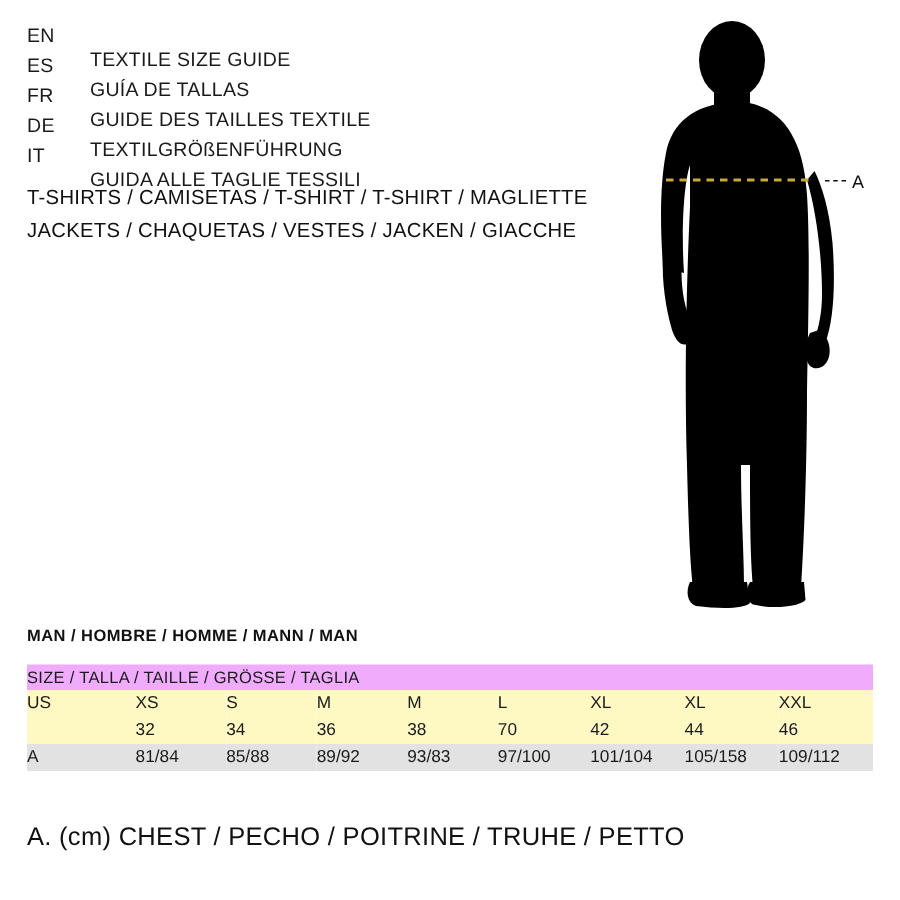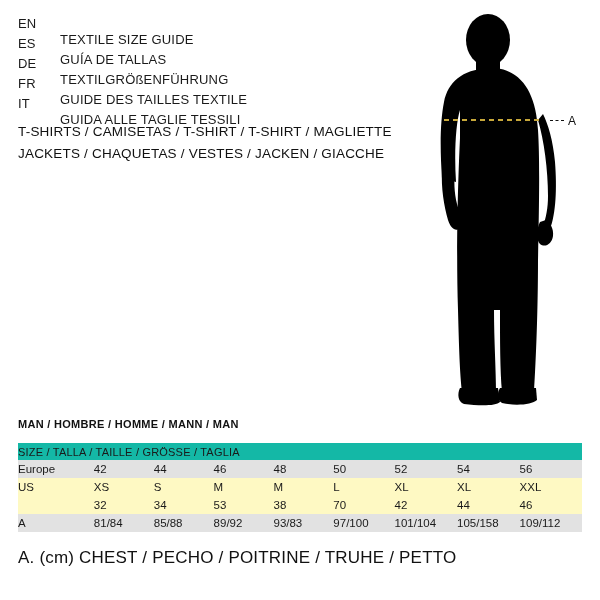--- a/index.html
+++ b/index.html
@@ -110,21 +110,21 @@
     font-size: 11.5px;
     color: #1a1a1a;
   }
   .size-table td {
     padding: 0;
     height: 18px;
     vertical-align: middle;
     white-space: nowrap;
   }
   .row-header td {
-    background: #14b8a6;
+    background: #f0abfc;
     font-size: 11px;
     letter-spacing: .2px;
     height: 17px;
   }
   .row-shade td { background: #e2e2e2; }
   .row-plain td { background: #fef9c3; }
   .row-last td { background: #e2e2e2; }
   .c-label { width: 86px; padding-left: 2px; }
   .c-val   { width: 68px; text-align: left; }
 
@@ -147,26 +147,26 @@
   <div class="lang-block">
     <div class="lang-row">
       <div class="lang-code">EN</div>
       <div class="lang-text">TEXTILE SIZE GUIDE</div>
     </div>
     <div class="lang-row">
       <div class="lang-code">ES</div>
       <div class="lang-text">GUÍA DE TALLAS</div>
     </div>
     <div class="lang-row">
+      <div class="lang-code">FR</div>
+      <div class="lang-text">GUIDE DES TAILLES TEXTILE</div>
+    </div>
+    <div class="lang-row">
       <div class="lang-code">DE</div>
       <div class="lang-text">TEXTILGRÖßENFÜHRUNG</div>
-    </div>
-    <div class="lang-row">
-      <div class="lang-code">FR</div>
-      <div class="lang-text">GUIDE DES TAILLES TEXTILE</div>
     </div>
     <div class="lang-row">
       <div class="lang-code">IT</div>
       <div class="lang-text">GUIDA ALLE TAGLIE TESSILI</div>
     </div>
   </div>
 
   <div class="cat-block">
     <div class="cat-line">T-SHIRTS / CAMISETAS / T-SHIRT / T-SHIRT / MAGLIETTE</div>
     <div class="cat-line">JACKETS / CHAQUETAS / VESTES / JACKEN / GIACCHE</div>
@@ -214,47 +214,36 @@
     <div class="measure-label">A</div>
   </div>
 
   <div class="man-heading">MAN / HOMBRE / HOMME / MANN / MAN</div>
 
   <table class="size-table">
     <tbody>
         <tr class="row-header">
       <td class="c-label" colspan="9">SIZE / TALLA / TAILLE / GRÖSSE / TAGLIA</td>
     </tr>
-    <tr class="row-shade">
-      <td class="c-label">Europe</td>
-      <td class="c-val">42</td>
-      <td class="c-val">44</td>
-      <td class="c-val">46</td>
-      <td class="c-val">48</td>
-      <td class="c-val">50</td>
-      <td class="c-val">52</td>
-      <td class="c-val">54</td>
-      <td class="c-val">56</td>
-    </tr>
     <tr class="row-plain">
       <td class="c-label">US</td>
       <td class="c-val">XS</td>
       <td class="c-val">S</td>
       <td class="c-val">M</td>
       <td class="c-val">M</td>
       <td class="c-val">L</td>
       <td class="c-val">XL</td>
       <td class="c-val">XL</td>
       <td class="c-val">XXL</td>
     </tr>
     <tr class="row-plain">
       <td class="c-label"></td>
       <td class="c-val">32</td>
       <td class="c-val">34</td>
-      <td class="c-val">53</td>
+      <td class="c-val">36</td>
       <td class="c-val">38</td>
       <td class="c-val">70</td>
       <td class="c-val">42</td>
       <td class="c-val">44</td>
       <td class="c-val">46</td>
     </tr>
     <tr class="row-last">
       <td class="c-label">A</td>
       <td class="c-val">81/84</td>
       <td class="c-val">85/88</td>

